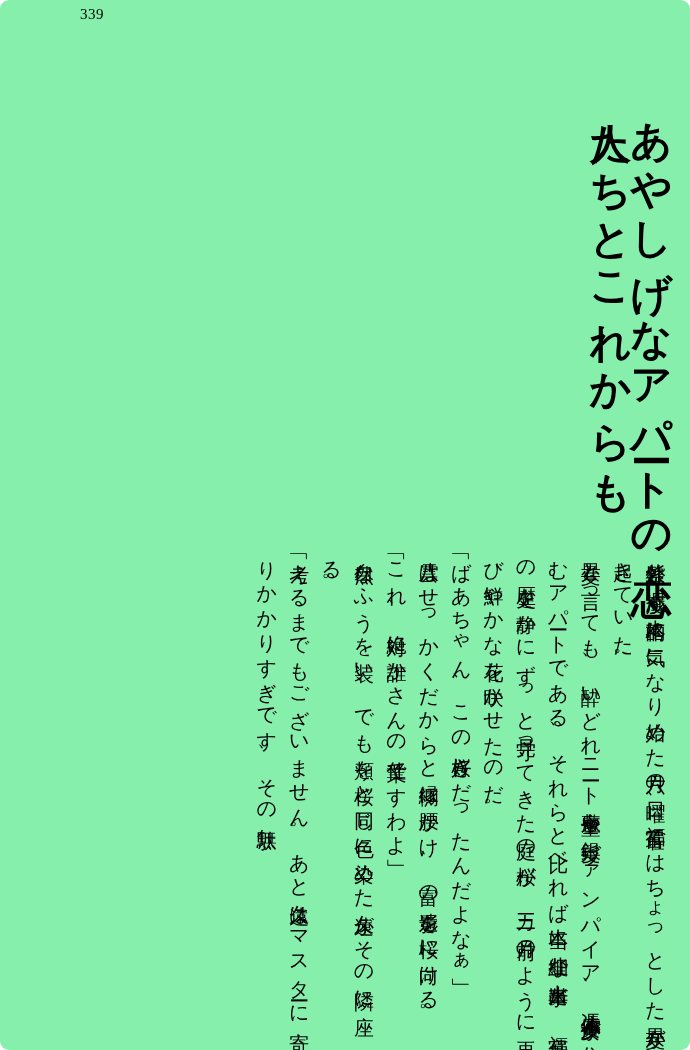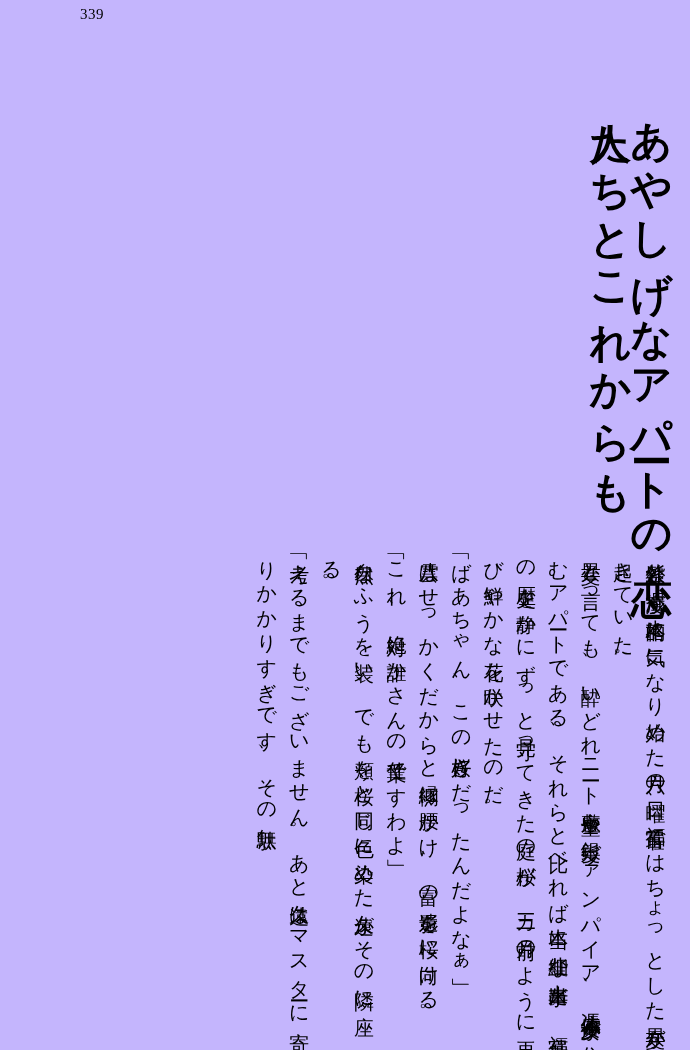--- a/index.html
+++ b/index.html
@@ -4,24 +4,25 @@
 <style>
   html, body {
     margin: 0;
     padding: 0;
     background: #ffffff;
   }
   .page {
     position: relative;
     width: 690px;
     height: 1050px;
-    background: #c4b5fd;
+    background: #86efac;
     overflow: hidden;
     font-family: "Liberation Serif", "DejaVu Serif", serif;
     color: #000000;
+    border-radius: 9px;
   }
   .page-number {
     position: absolute;
     top: 6px;
     left: 80px;
     font-size: 15px;
     letter-spacing: 0.5px;
     color: #000;
     font-family: "Liberation Serif", serif;
   }

